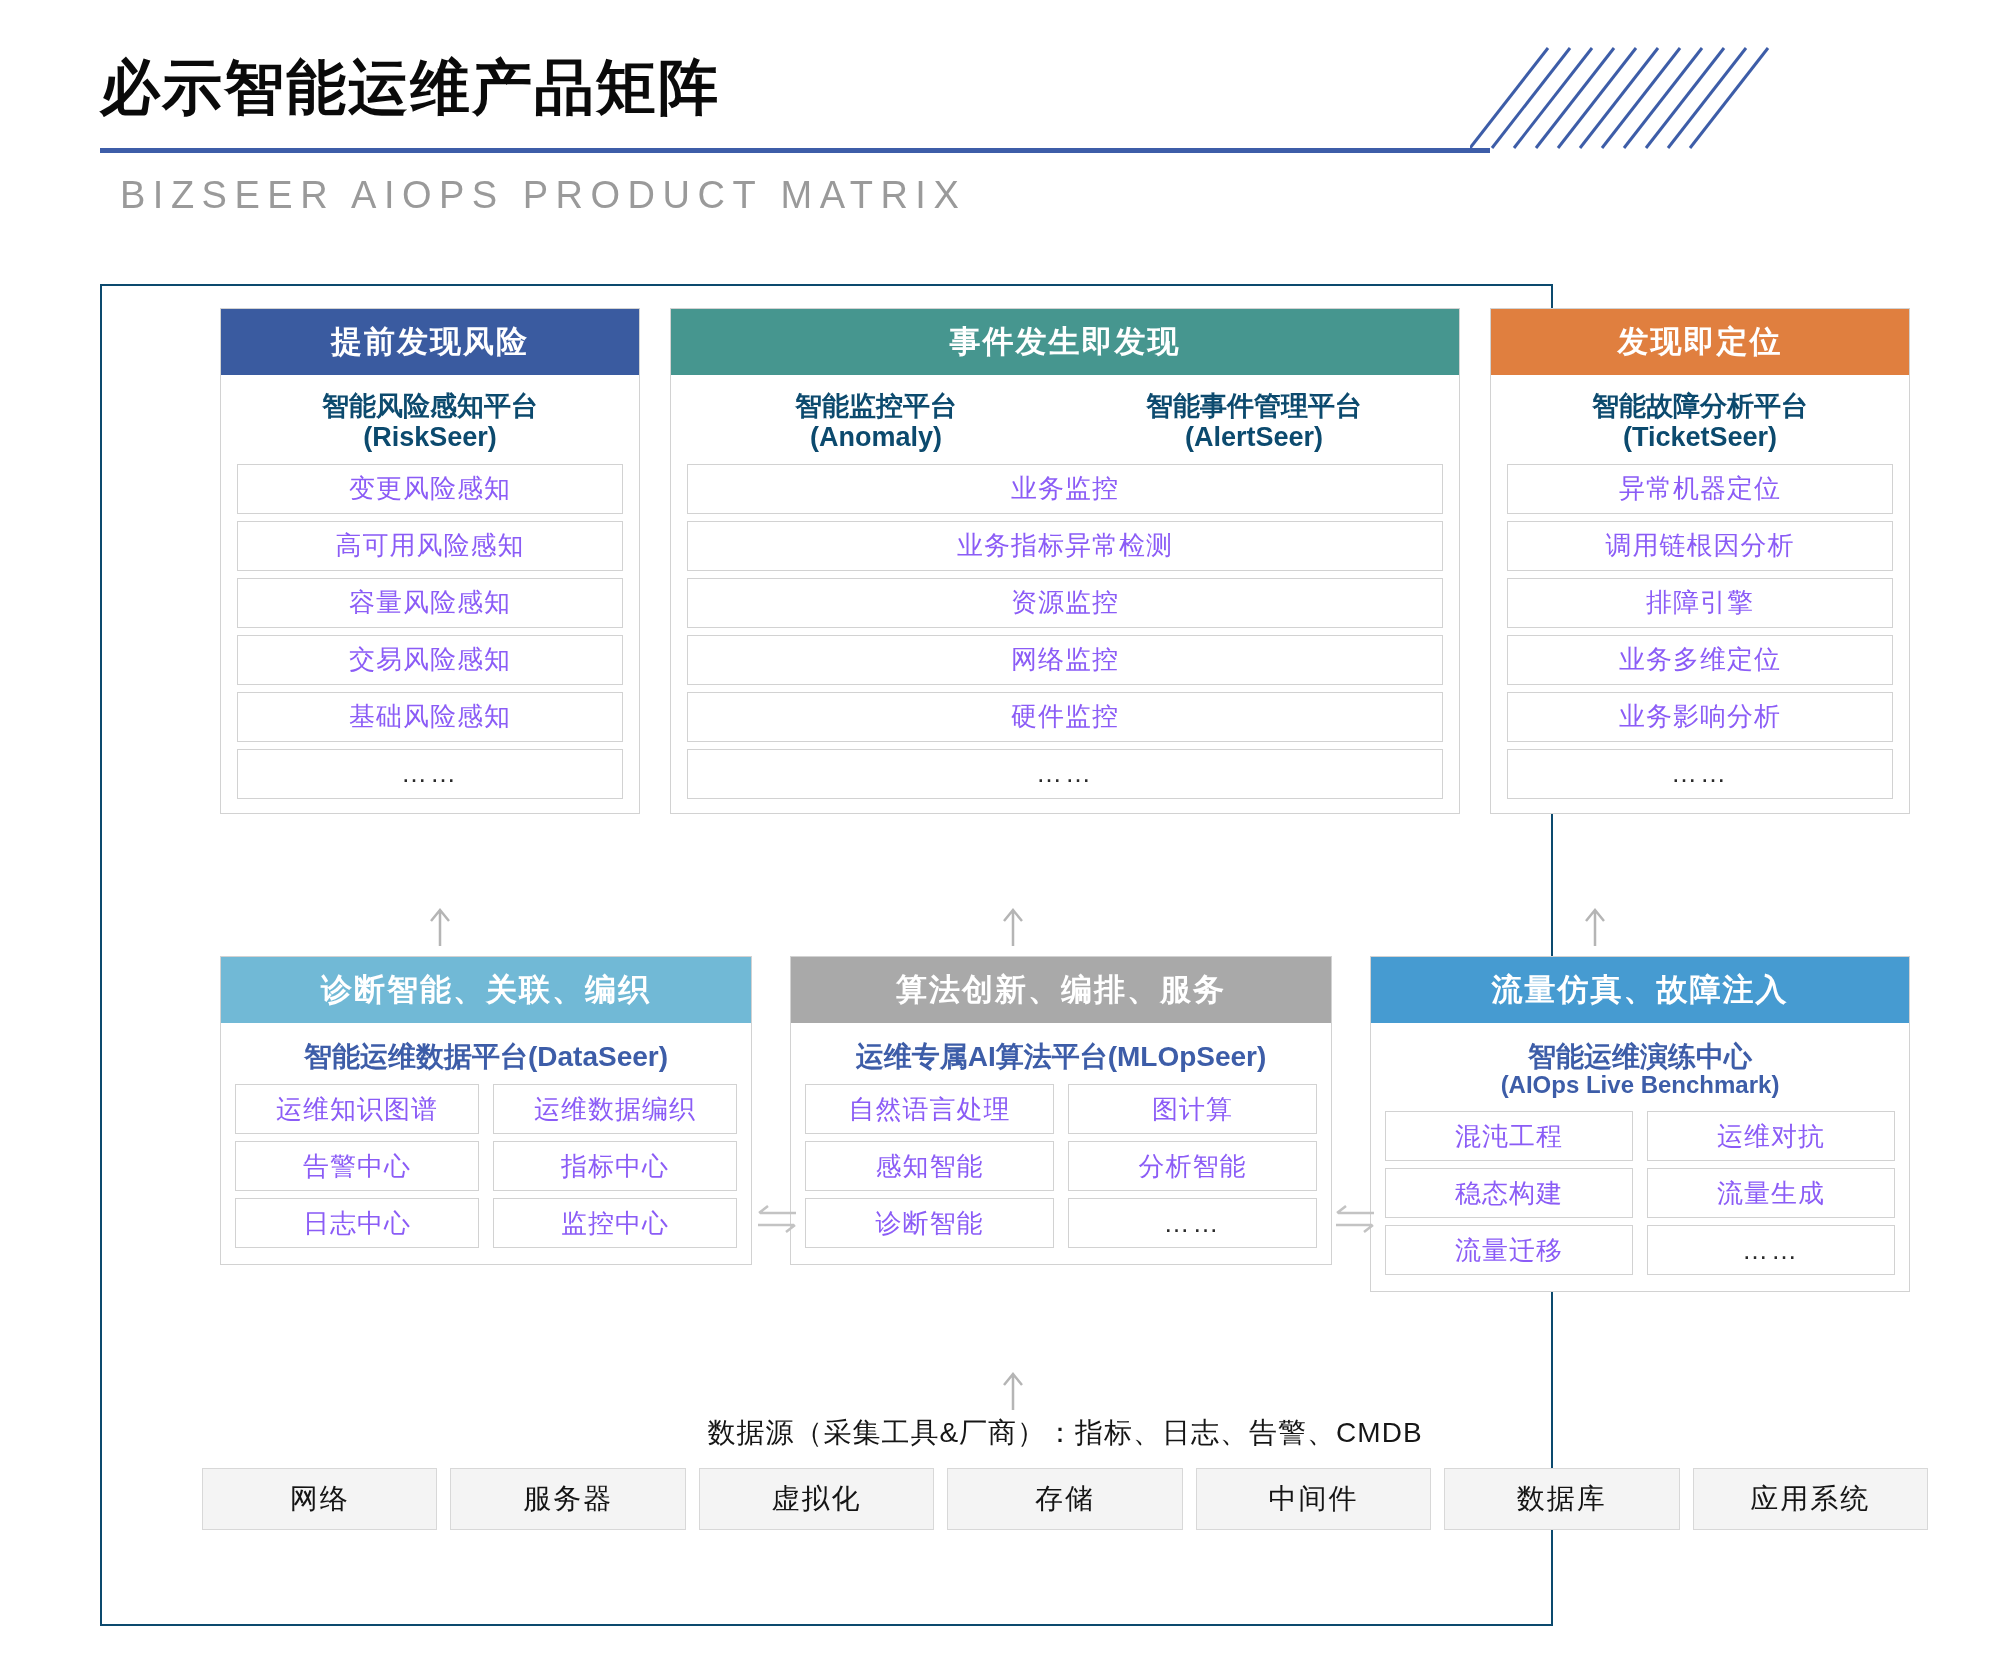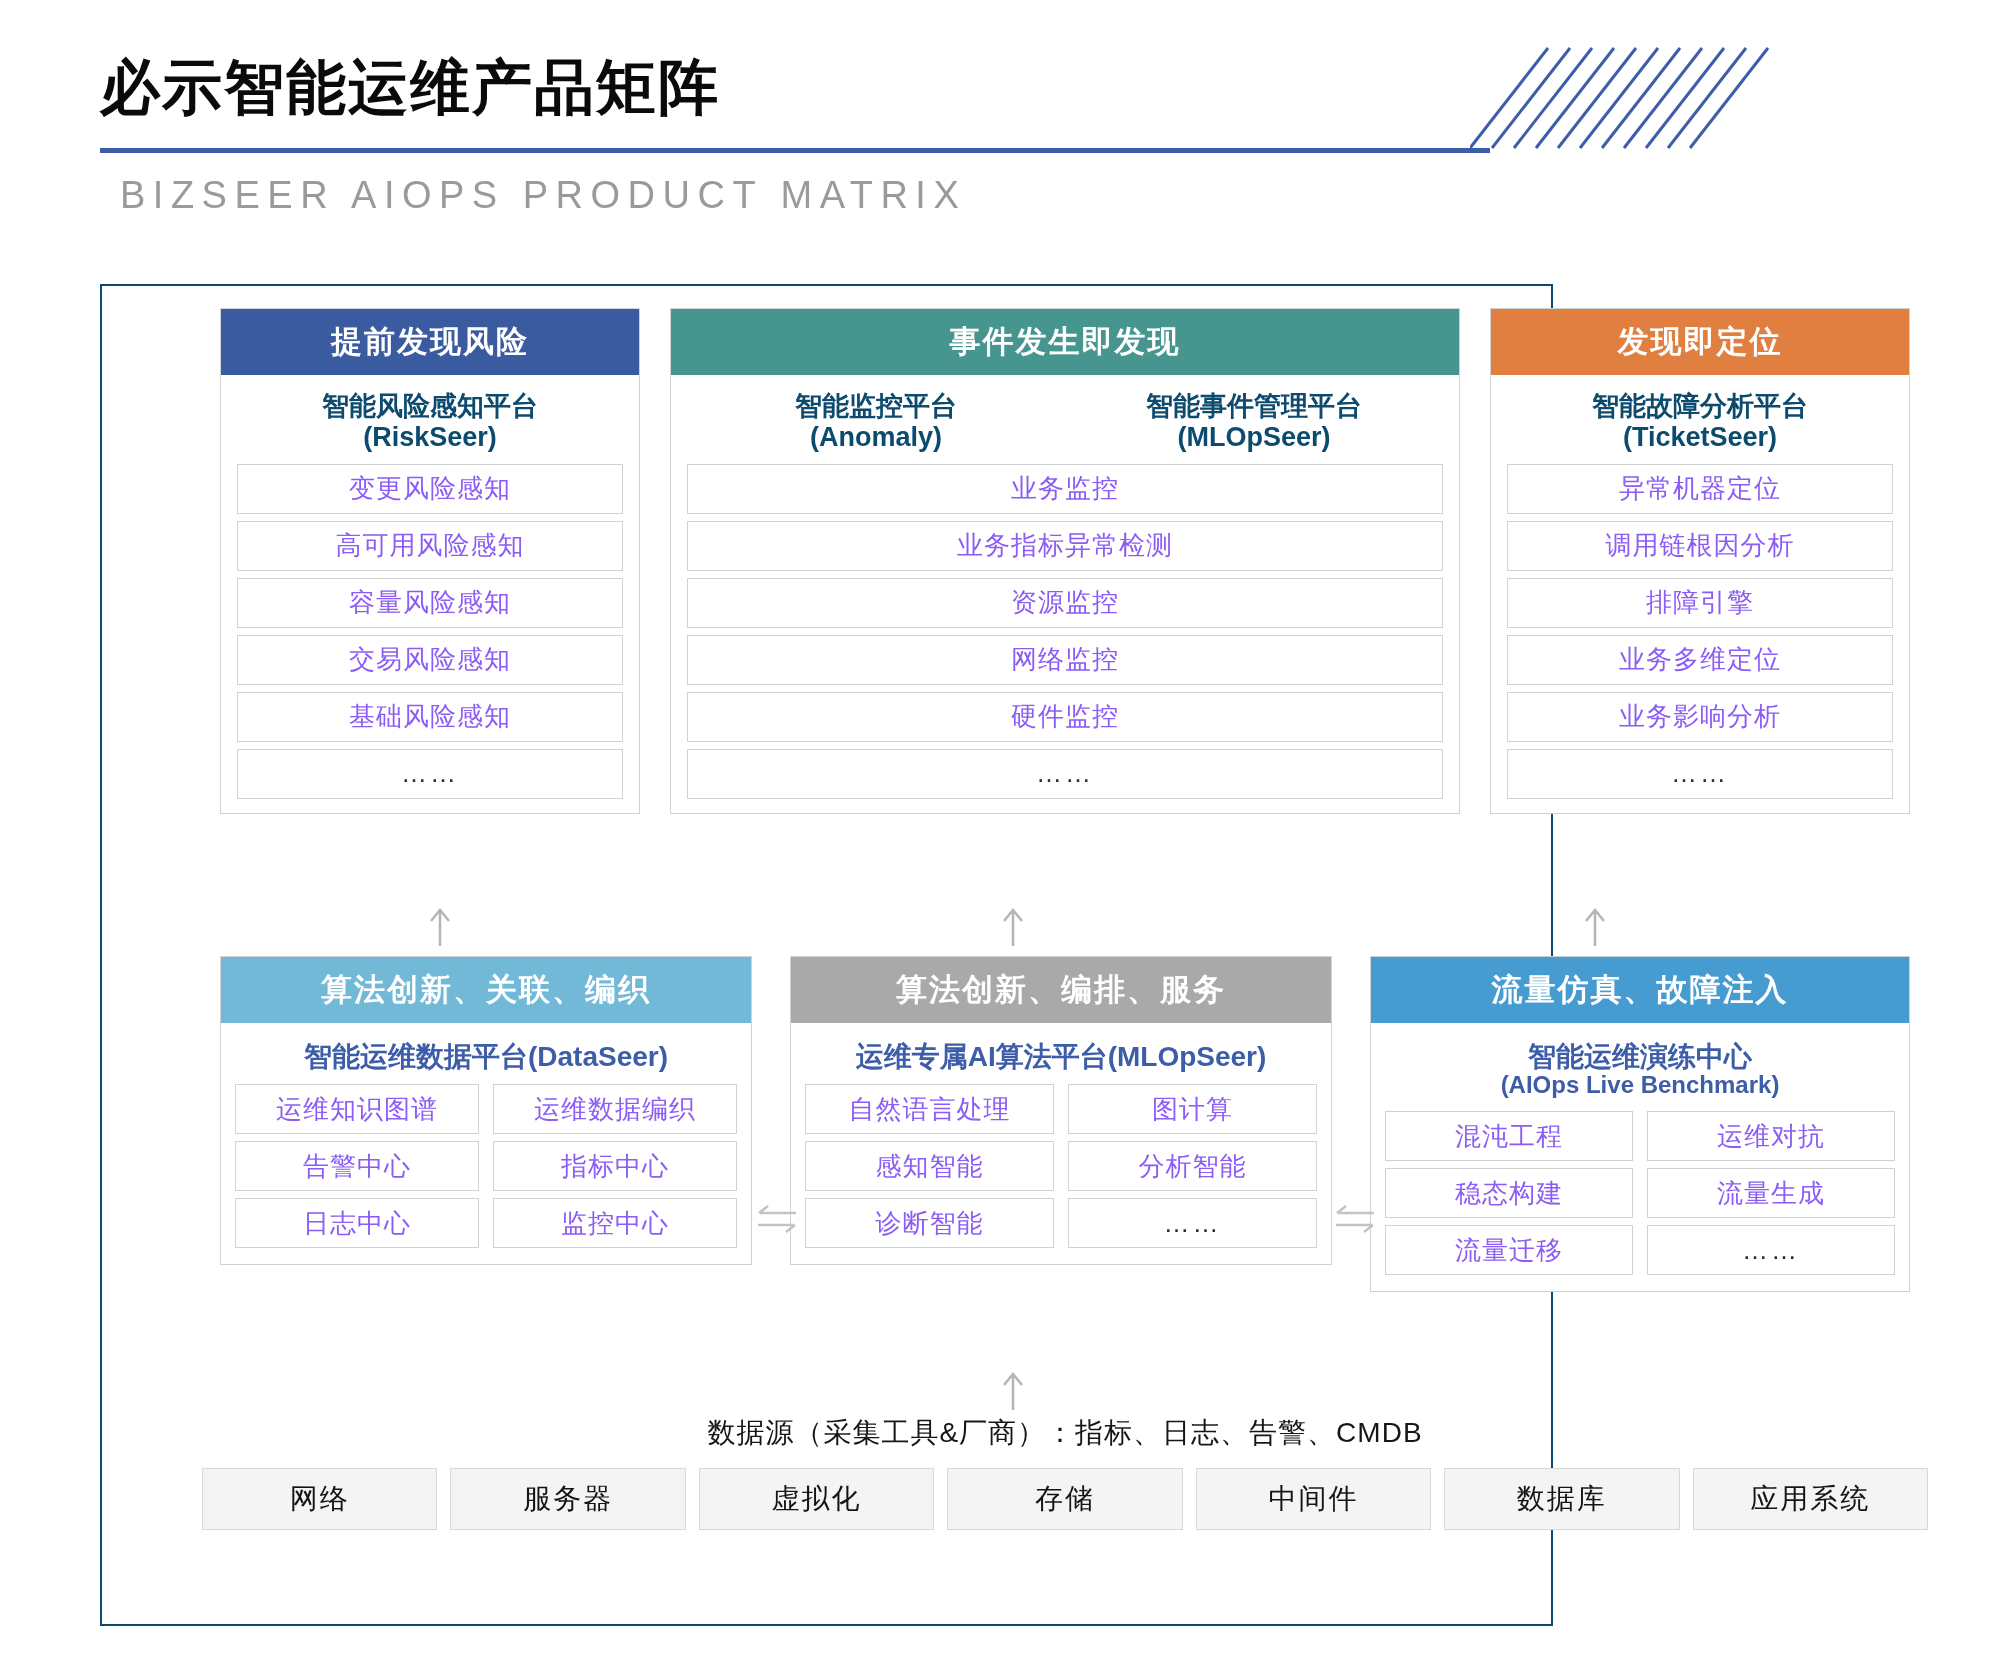--- a/index.html
+++ b/index.html
@@ -188,21 +188,21 @@
       </div>
     </div>
 
     <div class="panel" id="panel-event">
       <div class="panel-head" id="head-event" style="background: rgb(70, 150, 143);">事件发生即发现</div>
       <div class="panel-body">
         <div class="dual-head">
           <div class="plat-name">智能监控平台
 (Anomaly)</div>
           <div class="plat-name">智能事件管理平台
-(MLOpSeer)</div>
+(AlertSeer)</div>
         </div>
         <div class="cols2">
           <div class="items">
             <div class="item">业务监控</div>
             <div class="item">业务指标异常检测</div>
             <div class="item">资源监控</div>
             <div class="item">网络监控</div>
             <div class="item">硬件监控</div>
             <div class="item ellipsis">……</div>
           </div>
@@ -239,21 +239,21 @@
   </svg>
   <svg class="arrow-up" style="left:1480px; top:620px;" viewBox="0 0 26 40">
     <g stroke="#b5b5b5" stroke-width="2.5" fill="none">
         <path d="M13 40 L13 5 M4 15 L13 4 L22 15"></path>
       </g>
   </svg>
 
   <div class="tier2">
 
     <div class="p2" id="plat-data">
-      <div class="panel-head" id="head-data" style="background: rgb(113, 185, 214);">算法创新、关联、编织</div>
+      <div class="panel-head" id="head-data" style="background: rgb(113, 185, 214);">诊断智能、关联、编织</div>
       <div class="p2-name">
         <span class="l1">智能运维数据平台(DataSeer)</span>
       </div>
       <div class="grid2">
         <div class="items">
           <div class="item">运维知识图谱</div>
           <div class="item">告警中心</div>
           <div class="item">日志中心</div>
         </div>
         <div class="items">

